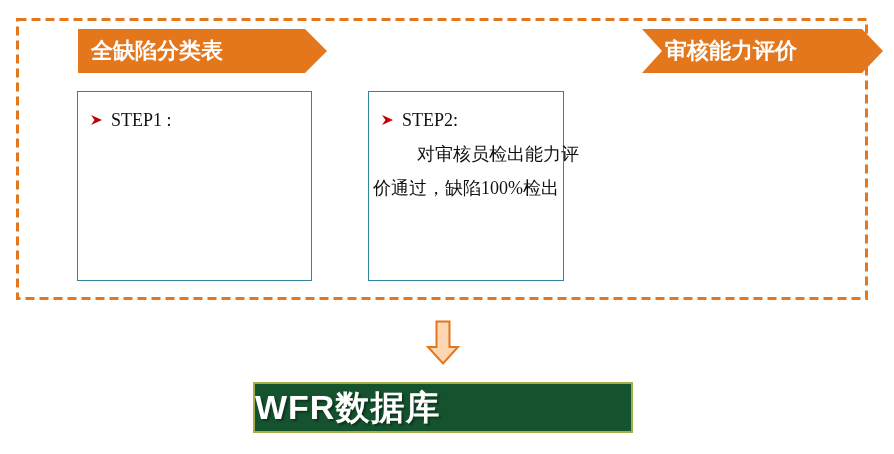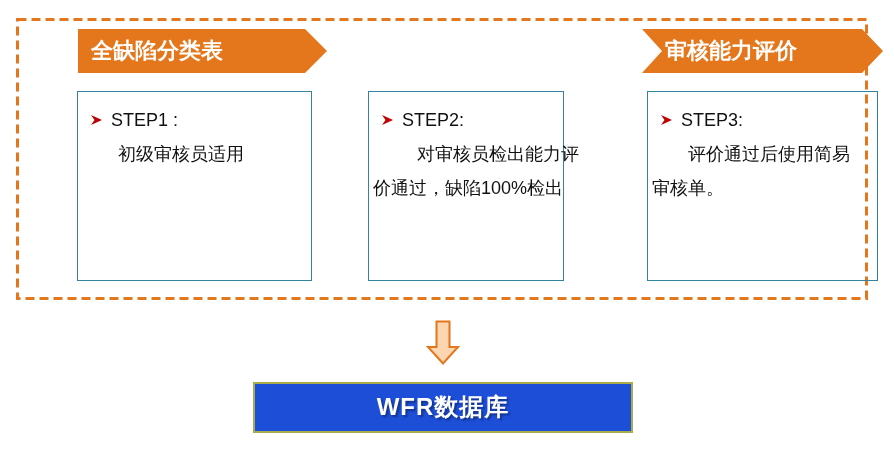--- a/index.html
+++ b/index.html
@@ -21,41 +21,41 @@
         clip-path: polygon(0 0, calc(100% - 22px) 0, 100% 50%, calc(100% - 22px) 100%, 0 100%); }
   .h2 { left:357px; width:246px; padding-left:33px;
         clip-path: polygon(0 0, calc(100% - 21px) 0, 100% 50%, calc(100% - 21px) 100%, 0 100%, 20px 50%); }
   .h3 { left:642px; width:241px; padding-left:23px;
         clip-path: polygon(0 0, calc(100% - 21px) 0, 100% 50%, calc(100% - 21px) 100%, 0 100%, 20px 50%); }
 
   
   .step-box {
     position:absolute; top:91px; height:190px; z-index:1;
     border:1px solid #31849B; background:transparent;
-    padding:11px 4px 0 12px; color:#111111; font-size:18px;
+    padding:11px 4px 0 12px; color:#111111; font-size:18px;font-family:Liberation Serif, serif;
   }
   .b1 { left:77px;  width:235px; }
   .b2 { left:368px; width:196px; }
   .b3 { left:647px; width:231px; }
 
   .line { line-height:34px; white-space:nowrap; }
   .l0 .bullet-icon { display:inline-block; margin-right:8px; }
   .l1 { padding-left:28px; }
   .b2 .l1 { padding-left:36px; }
   .l2 { margin-left:-8px; }
 
   
   .flow-arrow { position:absolute; left:426px; top:320px; z-index:2; }
 
   
   .db-box {
     position:absolute; left:253px; top:382px; width:380px; height:51px; z-index:2;
-    background:#1d4ed8; border:2px solid #A9AC4B;
-    color:#ffffff; font-weight:bold; font-size:24px; line-height:46px;
-    text-align:center; letter-spacing:1px;
+    background:#14532d; border:2px solid #A9AC4B;
+    color:#ffffff; font-weight:bold; font-size:34px; line-height:46px;
+    text-align:left; letter-spacing:1px;
     text-shadow:2px 2px 2px rgba(0,0,0,0.35);
   }
 </style>
 </head>
 <body>
 
 <div class="stage">
 
   <svg class="dashed-frame" width="852" height="282" viewBox="0 0 852 282">
     <rect x="1.5" y="1.5" width="849" height="279" fill="none" stroke="#E4761B" stroke-width="3" stroke-dasharray="9 5"></rect>
@@ -67,42 +67,32 @@
   <div class="step-header h3">
     <span>审核能力评价</span>
   </div>
 
   <div class="step-box b1">
     <div class="line l0">
       <svg class="bullet-icon" width="13" height="12" viewBox="0 0 13 12">
         <path d="M1 1 L12 6 L1 11 L4.5 6 Z" fill="#C00000"></path>
       </svg><span class="step-label">STEP1 :</span>
     </div>
-    <div class="line l1">初级审核员适用</div>
   </div>
 
   <div class="step-box b2">
     <div class="line l0">
       <svg class="bullet-icon" width="13" height="12" viewBox="0 0 13 12">
         <path d="M1 1 L12 6 L1 11 L4.5 6 Z" fill="#C00000"></path>
       </svg><span class="step-label">STEP2:</span>
     </div>
     <div class="line l1">对审核员检出能力评</div>
     <div class="line l2">价通过，缺陷100%检出</div>
   </div>
 
-  <div class="step-box b3">
-    <div class="line l0">
-      <svg class="bullet-icon" width="13" height="12" viewBox="0 0 13 12">
-        <path d="M1 1 L12 6 L1 11 L4.5 6 Z" fill="#C00000"></path>
-      </svg><span class="step-label">STEP3:</span>
-    </div>
-    <div class="line l1">评价通过后使用简易</div>
-    <div class="line l2">审核单。</div>
-  </div>
 
   <svg class="flow-arrow" width="34" height="45" viewBox="0 0 34 45">
     <path d="M10.5 1.5 L23.5 1.5 L23.5 27 L32 27 L17 43.5 L2 27 L10.5 27 Z" fill="#FBD6B0" stroke="#E4761B" stroke-width="2" stroke-linejoin="miter"></path>
   </svg>
 
   <div class="db-box">
     <span>WFR数据库</span>
   </div>
 
 </div>

